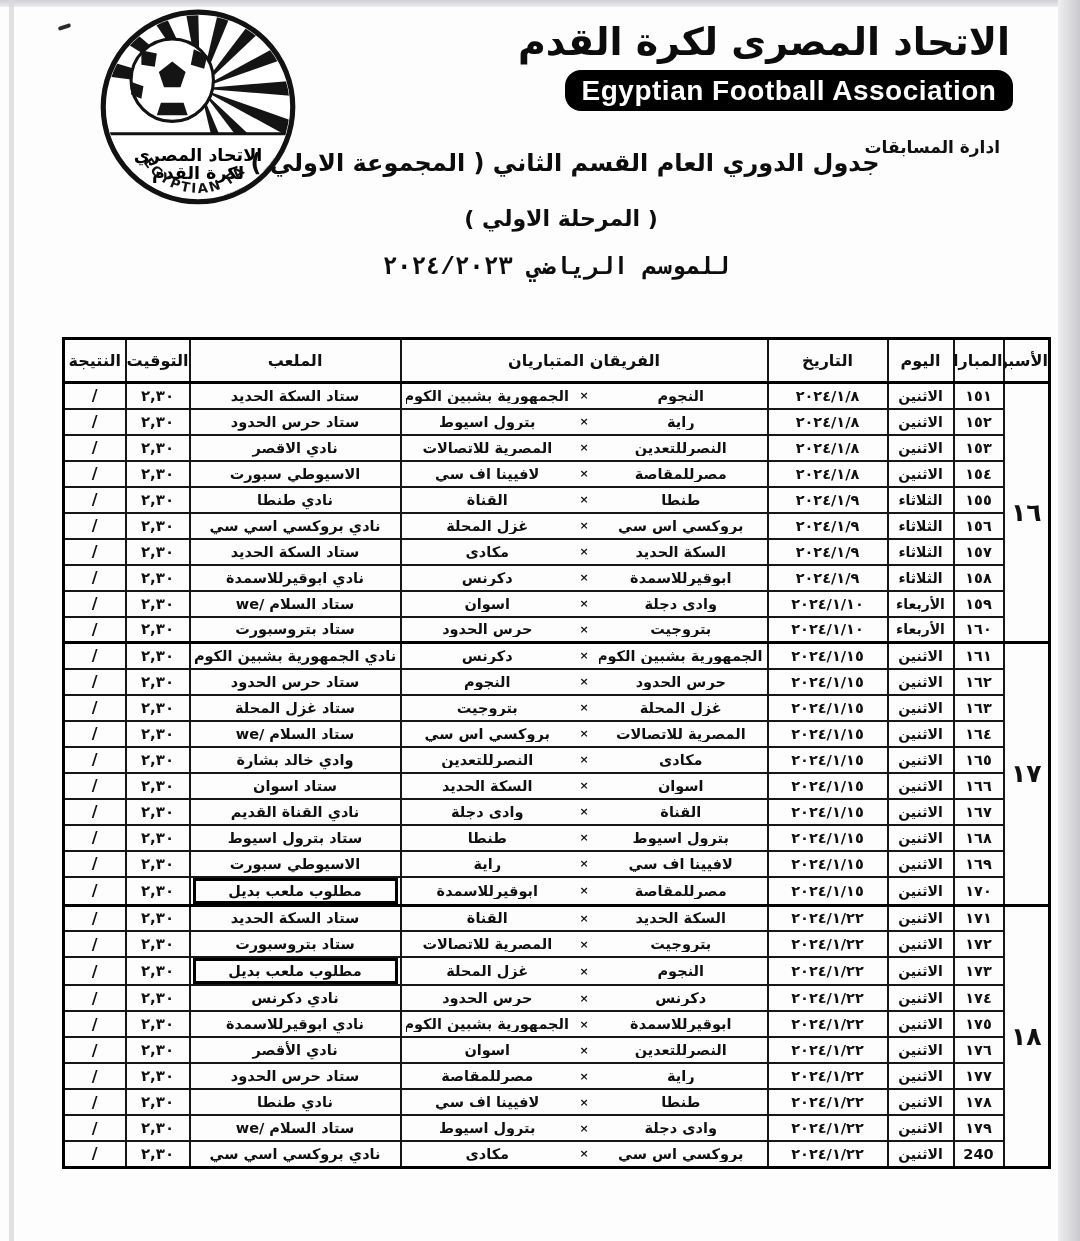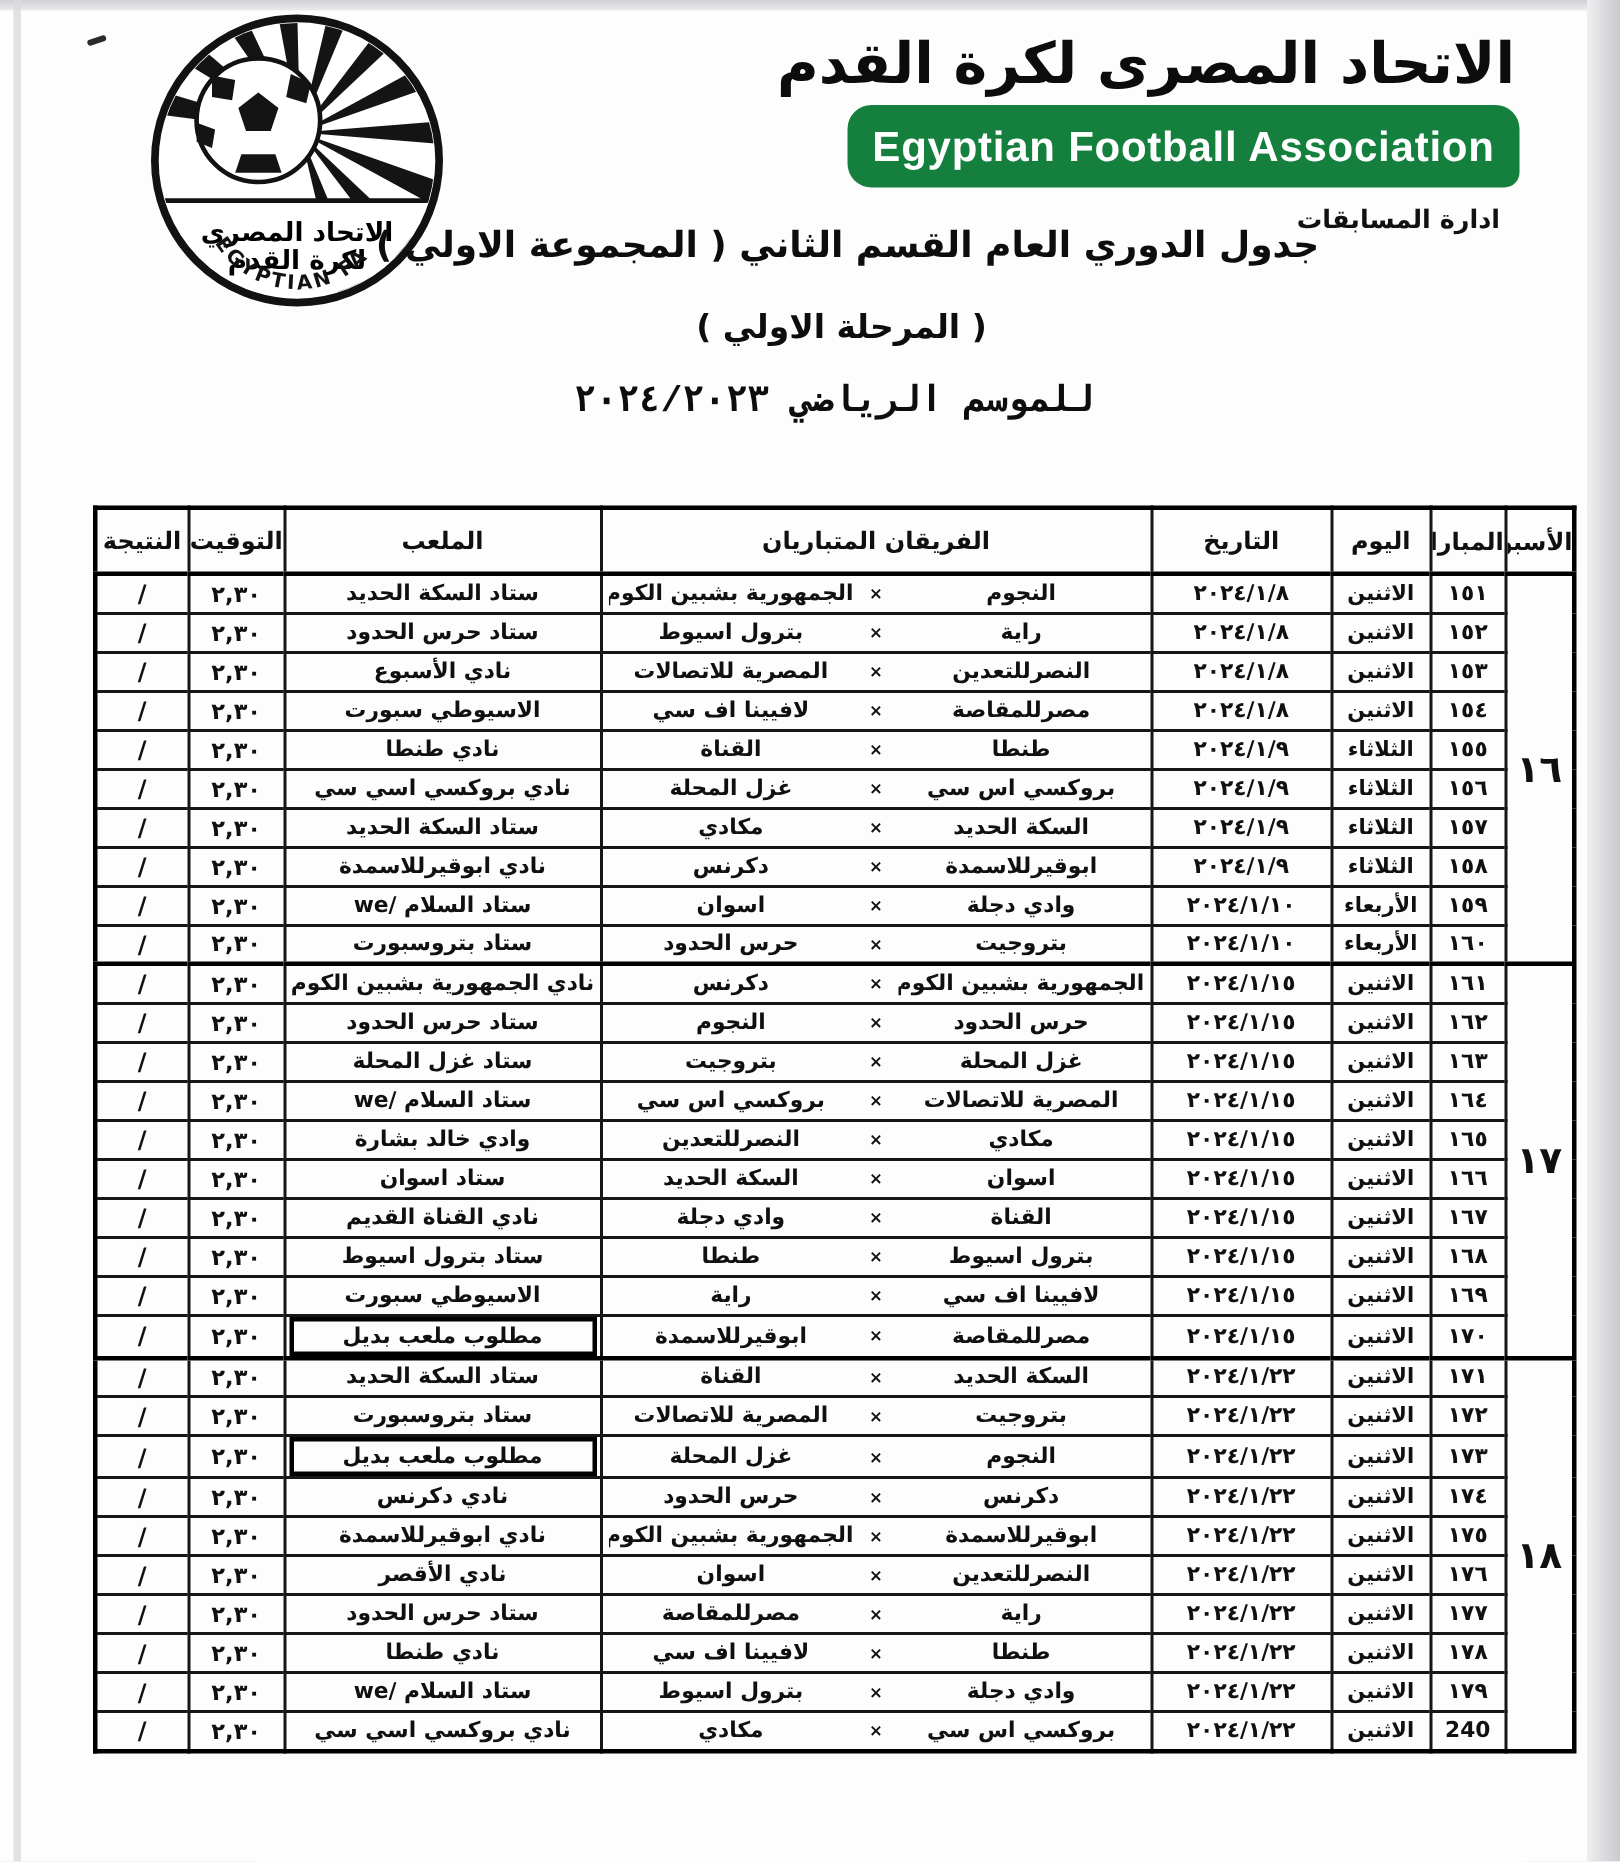--- a/index.html
+++ b/index.html
@@ -18,22 +18,22 @@
   .speck { position:absolute; left:58px; top:25px; width:13px; height:4px;
     background:#2a2a2a; border-radius:2px; transform:rotate(-18deg); }
 
   
   .logo { position:absolute; left:95px; top:6px; }
   .org-ar {
     position:absolute; right:70px; top:20px; direction:rtl;
     font-size:38px; font-weight:800; letter-spacing:0; color:#0c0c0c;
   }
   .org-en {
-    position:absolute; left:565px; top:70px; width:448px; height:55px;
-    background:#15803d; border-radius:16px 16px 10px 16px;
+    position:absolute; left:565px; top:70px; width:448px; height:41px;
+    background:#000000; border-radius:16px 16px 10px 16px;
     display:flex; align-items:center; justify-content:center;
     color:#fff; font-family:"Liberation Sans", sans-serif;
     font-size:28px; font-weight:bold; letter-spacing:.5px;
   }
   .dept {
     position:absolute; right:80px; top:137px; direction:rtl;
     font-size:17px; font-weight:bold;
   }
   .title-line { position:absolute; direction:rtl; white-space:nowrap;
     font-weight:800; color:#0d0d0d; transform:translateX(-50%); }
@@ -186,21 +186,21 @@
           <td class="match-cell">١٥٣</td>
           <td class="day-cell">الاثنين</td>
           <td class="date-cell">٢٠٢٤/١/٨</td>
           <td class="teams-cell">
             <div class="teams-grid">
               <span>النصرللتعدين</span>
               <span class="vs">×</span>
               <span>المصرية للاتصالات</span>
             </div>
           </td>
-          <td class="stadium-cell">نادي الأسبوع</td>
+          <td class="stadium-cell">نادي الاقصر</td>
           <td class="time-cell">٢,٣٠</td>
           <td class="result-cell">/</td>
         </tr>
         <tr>
           <td class="match-cell">١٥٤</td>
           <td class="day-cell">الاثنين</td>
           <td class="date-cell">٢٠٢٤/١/٨</td>
           <td class="teams-cell">
             <div class="teams-grid">
               <span>مصرللمقاصة</span>

